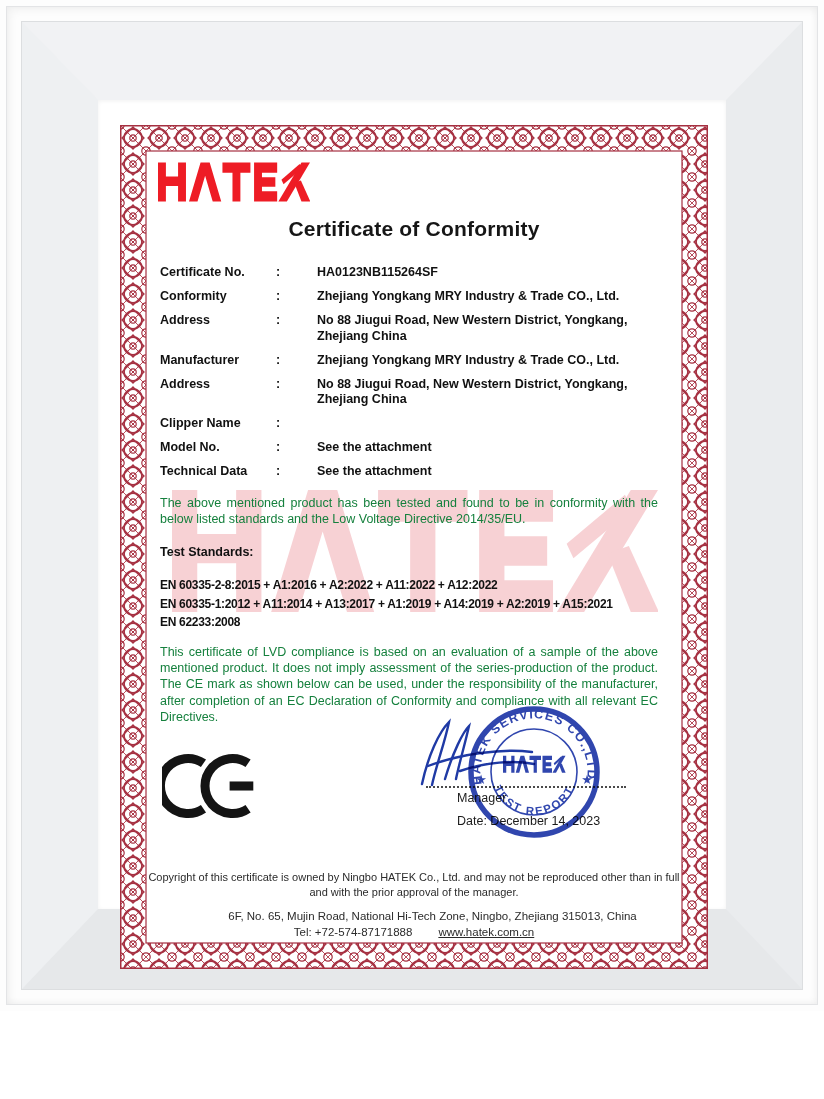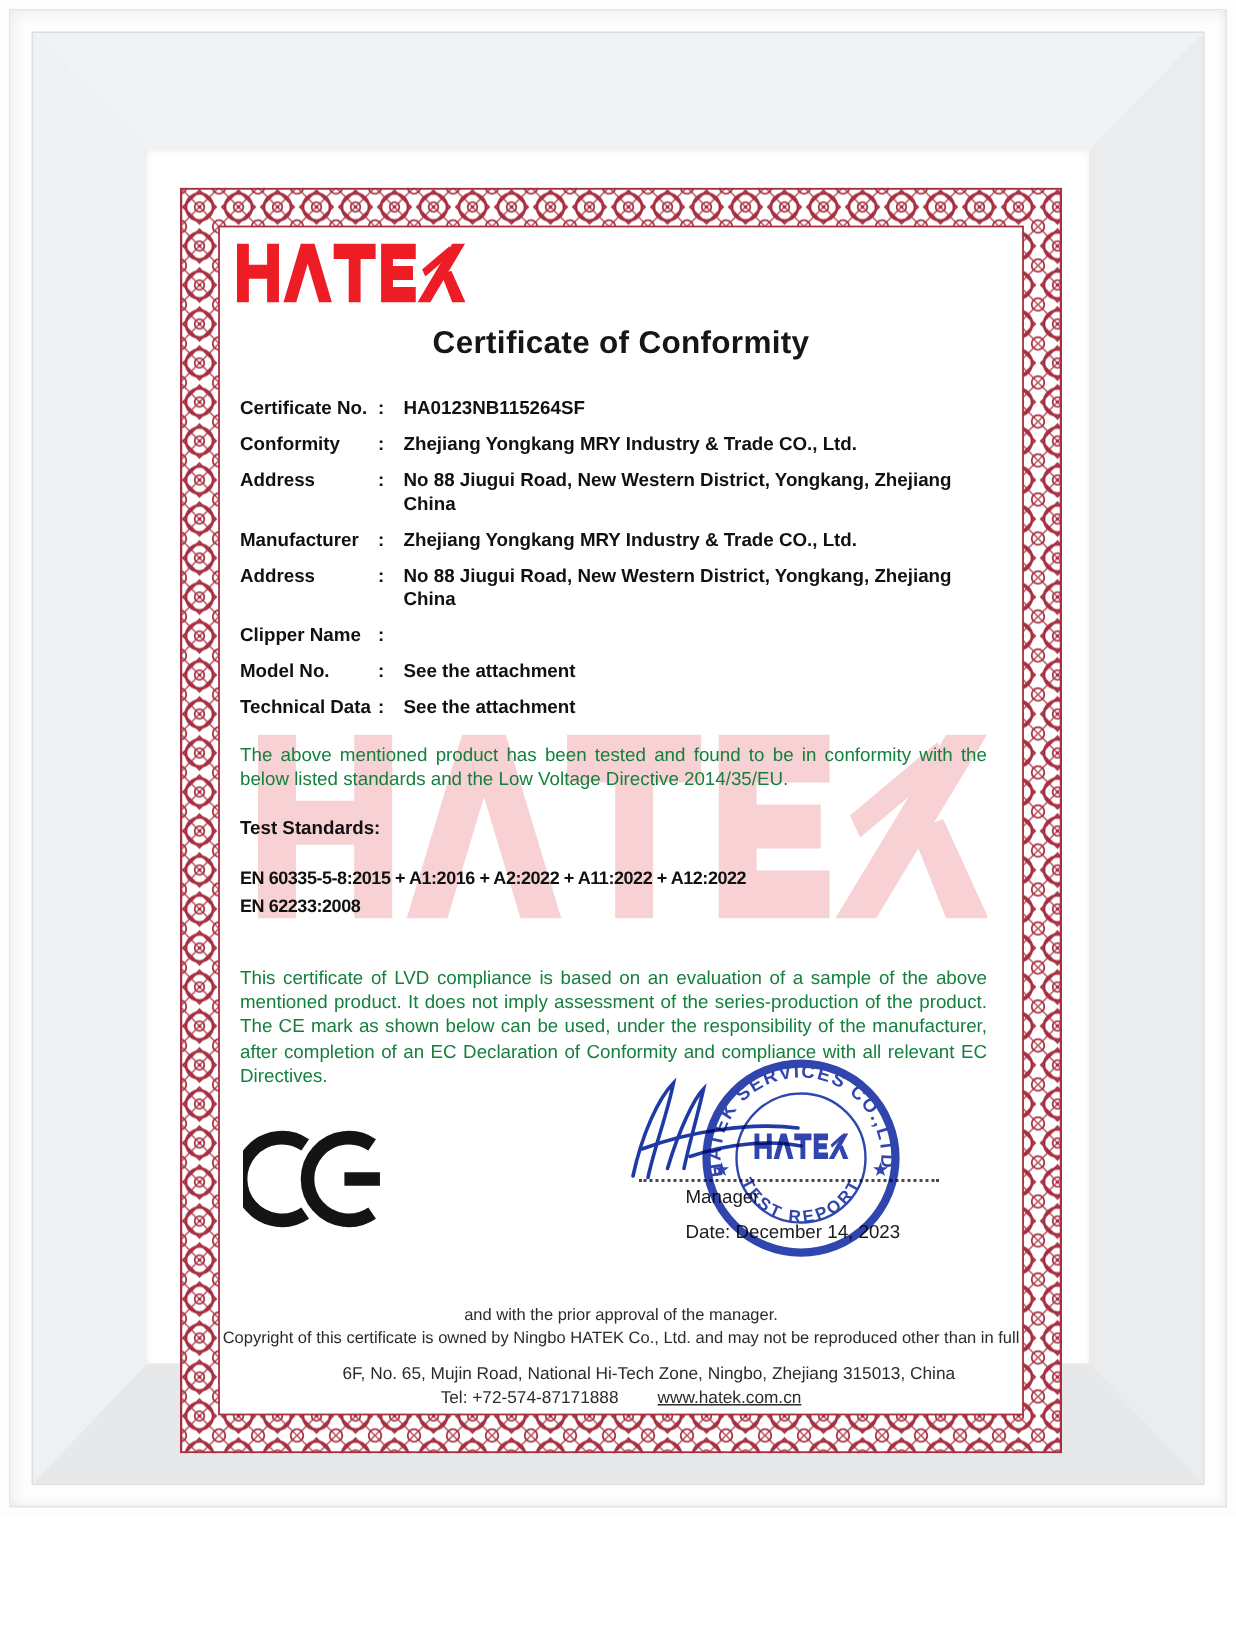--- a/index.html
+++ b/index.html
@@ -13,21 +13,21 @@
        box-shadow:0 0 0 1px #dcdee0, inset 0 1px 4px rgba(0,0,0,.06);}
   
   .page{position:absolute;left:120px;top:125px;width:588px;height:844px;background:#fff;overflow:hidden;}
   .lace{position:absolute;left:0;top:0;z-index:3;pointer-events:none;}
   .watermark{position:absolute;left:52px;top:360px;z-index:0;color:#f6c9cd;opacity:.85;}
   .content{position:absolute;inset:0;z-index:1;}
   .logo{position:absolute;left:38px;top:36px;color:#ee1c25;}
   .title{position:absolute;left:0;top:92px;width:100%;margin:0;text-align:center;
          font-size:21px;font-weight:bold;letter-spacing:.2px;color:#161616;}
   .details{position:absolute;left:40px;top:140px;width:498px;font-size:12.5px;font-weight:bold;line-height:15.5px;}
-  .row{display:grid;grid-template-columns:92px 17px 1fr;margin-bottom:8.5px;}
+  .row{display:grid;grid-template-columns:92px 17px 1fr;margin-bottom:8.5px;gap:24px;}
   .para{position:absolute;left:40px;width:498px;margin:0;font-size:12.5px;line-height:16.2px;
         text-align:justify;color:#15803d;}
   .p1{top:370px;}
   .p2{top:519px;}
   .ts-head{position:absolute;left:40px;top:420px;font-size:12.5px;font-weight:bold;}
   .standards{position:absolute;left:40px;top:451px;font-size:12px;font-weight:bold;
              line-height:18.5px;white-space:nowrap;letter-spacing:-.3px;}
   .ce{position:absolute;left:42px;top:628px;}
   .sig-line{position:absolute;left:306px;top:645px;width:200px;height:16px;border-bottom:2px dotted #4a4a4a;}
   .manager{position:absolute;left:337px;top:666px;font-size:12.5px;color:#1b1b1b;}
@@ -116,21 +116,22 @@
             <span>:</span>
             <span>See the attachment</span>
           </div>
       </div>
 
       <p class="para p1">The above mentioned product has been tested and found to be in conformity with the below listed standards and the Low Voltage Directive 2014/35/EU.</p>
 
       <div class="ts-head">Test Standards:</div>
 
       <div class="standards">
-        <div>EN 60335-5-8:2015 + A1:2016 + A2:2022 + A11:2022 + A12:2022</div>
+        <div>EN 60335-2-8:2015 + A1:2016 + A2:2022 + A11:2022 + A12:2022</div>
+        <div>EN 60335-1:2012 + A11:2014 + A13:2017 + A1:2019 + A14:2019 + A2:2019 + A15:2021</div>
         <div>EN 62233:2008</div>
       </div>
 
       <p class="para p2">This certificate of LVD compliance is based on an evaluation of a sample of the above mentioned product. It does not imply assessment of the series-production of the product. The CE mark as shown below can be used, under the responsibility of the manufacturer, after completion of an EC Declaration of Conformity and compliance with all relevant EC Directives.</p>
 
       <svg class="ce" width="92" height="66" viewBox="0 0 132 92">
         <g fill="none" stroke="#141414" stroke-width="13">
           <path d="M59.5,13.4 A39.5,39.5 0 1 0 59.5,78.6"></path>
           <path d="M123.5,13.4 A39.5,39.5 0 1 0 123.5,78.6"></path>
           <path d="M97,46 H131"></path>
@@ -166,22 +167,22 @@
           <textPath href="#arcB" startOffset="50%" text-anchor="middle">TEST REPORT</textPath>
         </text>
         <text x="-53" y="12" fill="#2038a8" font-size="13" text-anchor="middle">★</text>
         <text x="53" y="12" fill="#2038a8" font-size="13" text-anchor="middle">★</text>
         <g color="#2038a8" transform="translate(-31,-17) scale(0.25,0.34)">
           <use href="#hatek-logo"></use>
         </g>
       </svg>
 
       <div class="footer">
+        <div class="fline">Copyright of this certificate is owned by Ningbo HATEK Co., Ltd. and may not be reproduced other than in full</div>
         <div class="fline">and with the prior approval of the manager.</div>
-        <div class="fline">Copyright of this certificate is owned by Ningbo HATEK Co., Ltd. and may not be reproduced other than in full</div>
         <div class="addr">6F, No. 65, Mujin Road, National Hi-Tech Zone, Ningbo, Zhejiang 315013, China</div>
         <div class="telrow">
           <span class="tel">Tel: +72-574-87171888</span><span class="website">www.hatek.com.cn</span>
         </div>
       </div>
 
     </div>
 
     <svg class="lace" width="588" height="844" viewBox="0 0 588 844">
       <defs>

